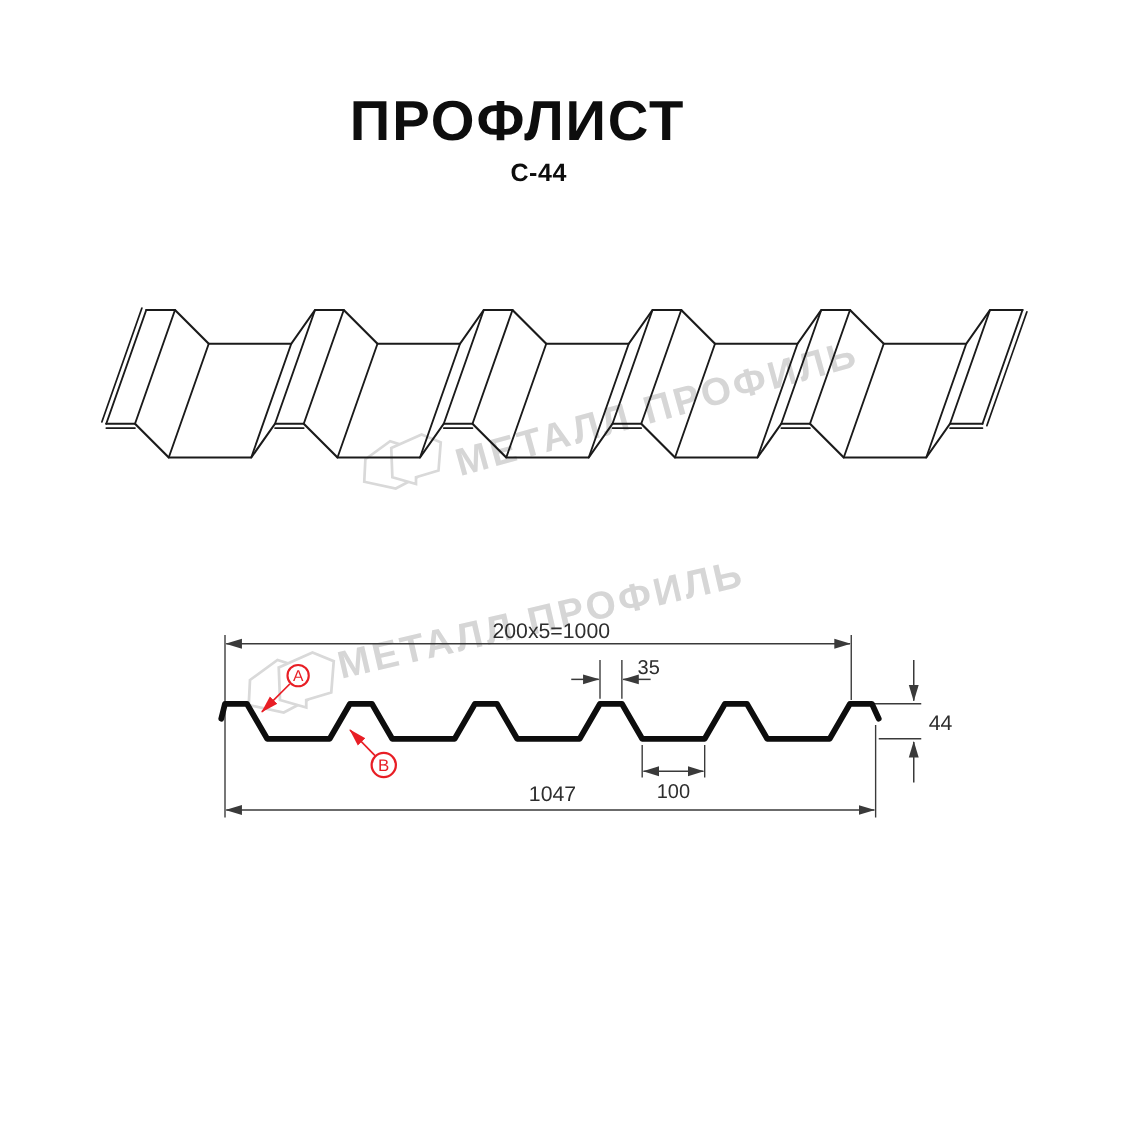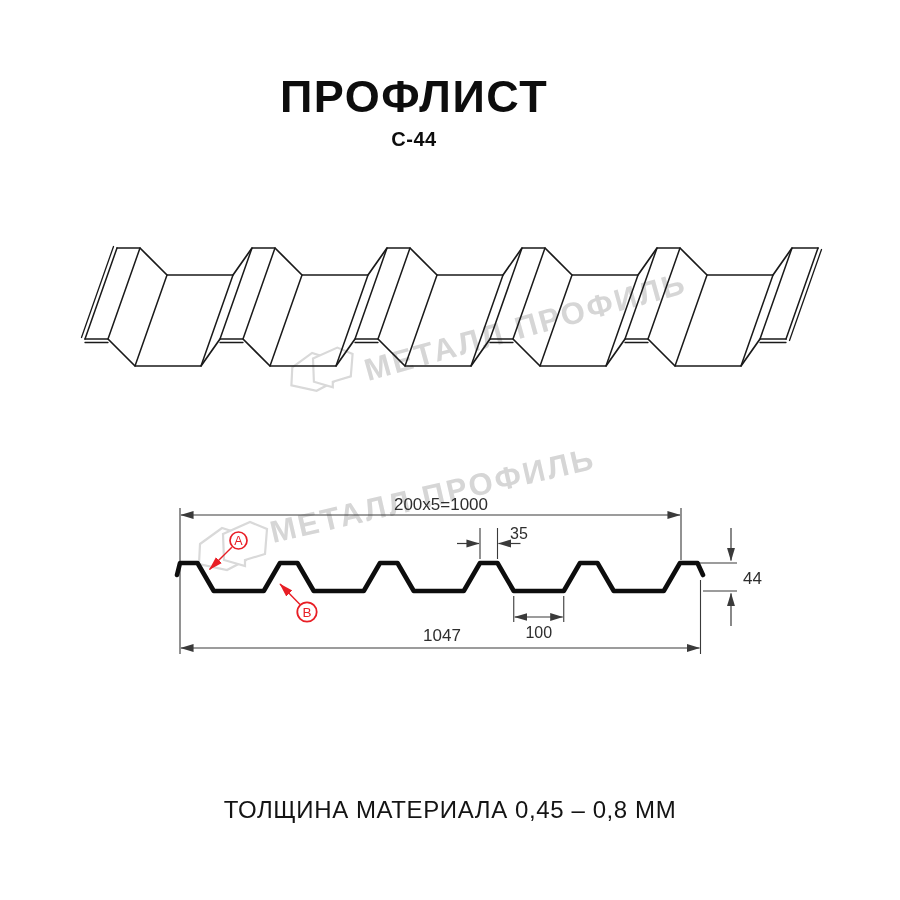--- a/index.html
+++ b/index.html
@@ -1,21 +1,21 @@
 <!DOCTYPE html>
 <html><head>
 <meta charset="utf-8">
 <style>
   html,body{margin:0;padding:0;}
   body{width:900px;height:900px;background:#ffffff;position:relative;overflow:hidden;
        font-family:"Liberation Sans", sans-serif;}
   .stage{position:absolute;left:0;top:0;width:900px;height:900px;}
   .title{position:absolute;left:0;top:74px;width:828px;text-align:center;
          font-size:45px;font-weight:bold;letter-spacing:1.5px;color:#0d0d0d;line-height:1;}
-  .subtitle{position:absolute;left:0;top:129px;width:828px;text-align:center;
+  .subtitle{position:absolute;left:17px;top:129px;width:828px;text-align:center;
             font-size:20px;font-weight:600;letter-spacing:.5px;color:#0d0d0d;line-height:1;}
   .footer-note{position:absolute;left:0;top:798px;width:900px;text-align:center;
                font-size:24px;font-weight:500;letter-spacing:.6px;color:#141414;line-height:1;}
   svg{position:absolute;left:0;top:0;}
   .dim-label{font-family:"Liberation Sans",sans-serif;font-size:17px;fill:#2e2e2e;}
   .dim-label-sm{font-family:"Liberation Sans",sans-serif;font-size:16px;fill:#2e2e2e;}
   .wm-text{font-family:"Liberation Sans",sans-serif;font-size:31px;font-weight:bold;
            letter-spacing:2.5px;}
   .marker-letter{font-family:"Liberation Sans",sans-serif;}
 </style>
@@ -110,14 +110,13 @@
       </g>
 
       <g>
         <line x1="300" y1="604.5" x2="280" y2="584" stroke="#e81e25" stroke-width="1.4" marker-end="url(#arrRed)"></line>
         <circle cx="307" cy="612" r="9.7" fill="none" stroke="#e81e25" stroke-width="1.8"></circle>
         <text class="marker-letter" x="307" y="617" text-anchor="middle" font-size="13.5" fill="#e81e25">B</text>
       </g>
     </g>
   </svg>
 
-  <div class="footer-note">ТОЛЩИНА МАТЕРИАЛА 0,45 – 0,8 ММ</div>
 </div>
 
 </body></html>

